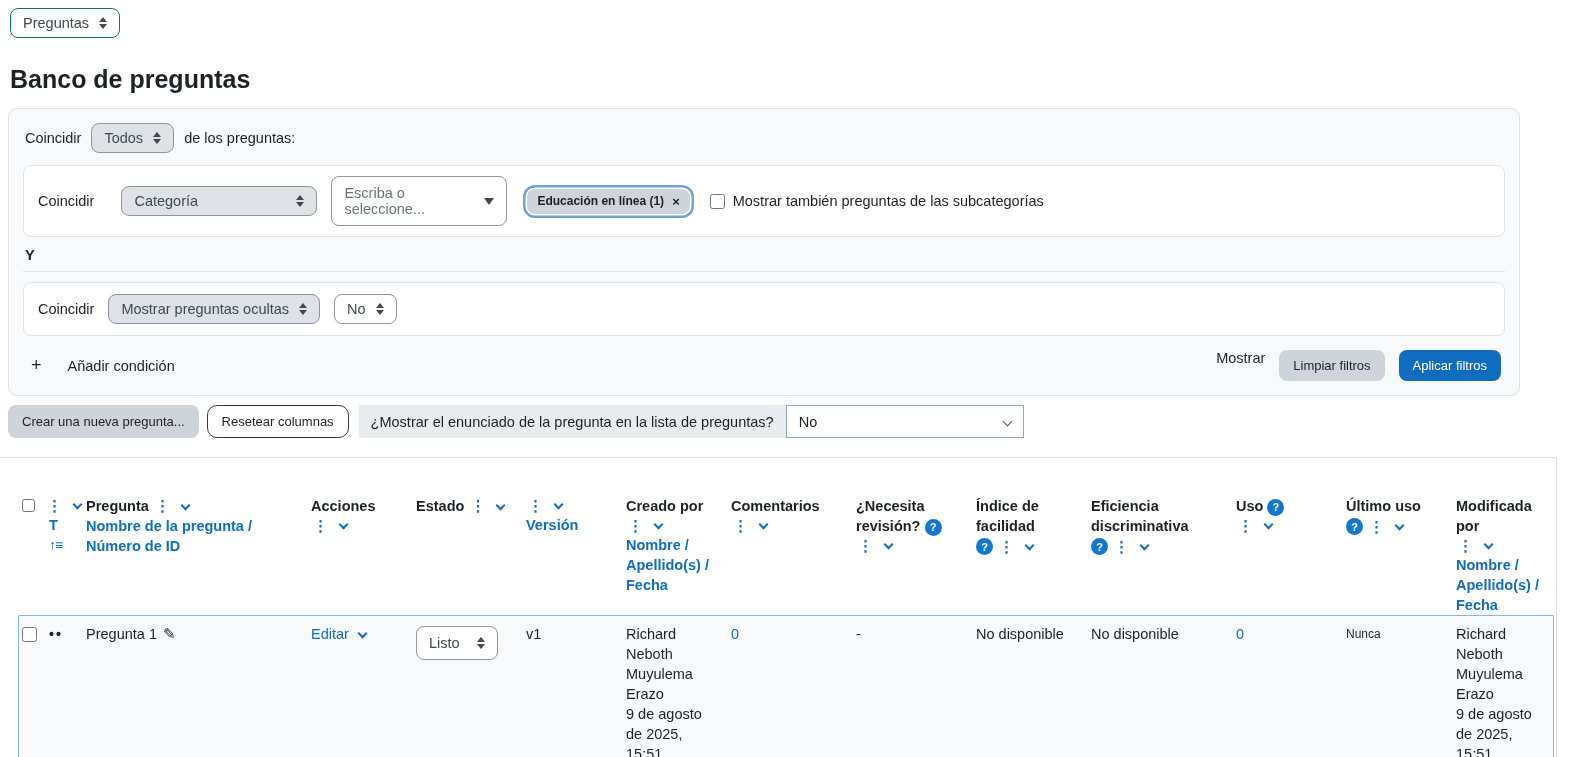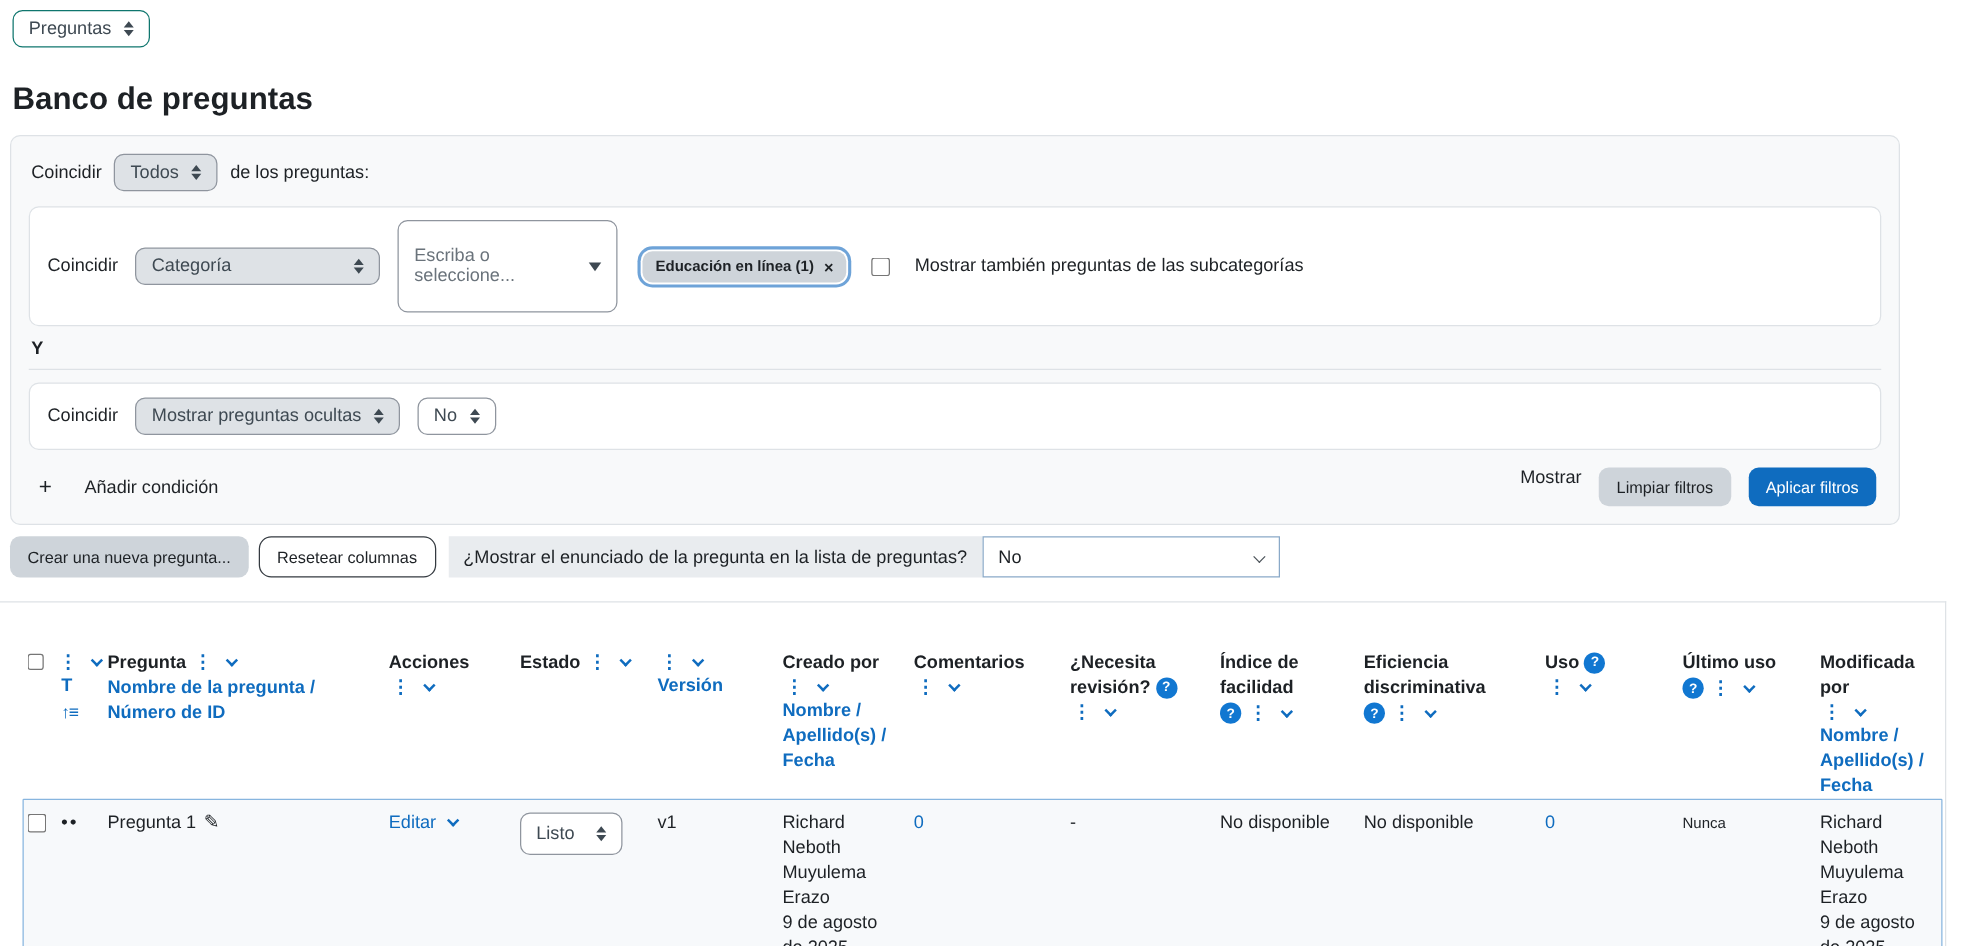--- a/index.html
+++ b/index.html
@@ -40,24 +40,24 @@
 
   
   .top-select { display:inline-flex; align-items:center; margin-left:10px; border:1px solid #0f766e; border-radius:8px; background:#fff; padding:6px 12px; color:#3e4952; cursor:pointer; }
   h1 { font-size:25px; font-weight:700; color:#1d2125; margin:27px 0 14px 10px; }
 
   
   .filter-panel { margin-left:8px; width:1512px; background:#f8f9fa; border:1px solid #dee2e6; border-radius:8px; padding:12px 14px 14px 14px; }
   .match-row { display:flex; align-items:center; gap:10px; padding:2px 2px 12px 2px; }
   .cond-card { background:#fff; border:1px solid #dee2e6; border-radius:8px; display:flex; align-items:center; gap:14px; padding:10px 14px; min-height:54px; }
   .joiner { font-weight:700; padding:10px 2px 8px 2px; border-bottom:1px solid #dee2e6; margin-bottom:10px; }
-  .combo { display:inline-flex; align-items:center; justify-content:space-between; width:176px; border:1px solid #8f959e; border-radius:8px; background:#fff; padding:20px 12px; color:#6a737b; cursor:text; }
+  .combo { display:inline-flex; align-items:center; justify-content:space-between; width:176px; border:1px solid #8f959e; border-radius:8px; background:#fff; padding:8px 12px; color:#6a737b; cursor:text; }
   .chip { display:inline-flex; align-items:center; gap:8px; background:#ced4da; border-radius:8px; padding:5px 10px; font-size:12px; font-weight:700; color:#1d2125; box-shadow:0 0 0 1.5px #fff, 0 0 0 4px #6ea3d8; margin:0 6px; cursor:pointer; }
   .chip .x { font-weight:700; font-size:13px; cursor:pointer; }
-  .chk { display:inline-flex; align-items:center; gap:20px; cursor:pointer; }
+  .chk { display:inline-flex; align-items:center; gap:8px; cursor:pointer; }
   .panel-footer { display:flex; align-items:center; justify-content:space-between; padding:14px 4px 0 8px; }
   .panel-footer .left { display:flex; align-items:center; gap:26px; cursor:pointer; }
   .panel-footer .right { display:flex; gap:14px; }
 
   
   .toolbar { display:flex; align-items:stretch; gap:8px; margin:9px 0 0 8px; }
   .qtext-group { display:flex; align-items:stretch; margin-left:2px; }
   .qtext-label { background:#e9ecef; display:flex; align-items:center; padding:0 12px; color:#1d2125;text-align:center; }
   .qtext-select { display:flex; align-items:center; justify-content:space-between; width:238px; background:#fff; border:1px solid #8aa9c8; padding:0 12px; cursor:pointer; }
   .qtext-select .vchev { width:7px; height:7px; border-right:1.5px solid #495057; border-bottom:1.5px solid #495057; transform:rotate(45deg); }
@@ -101,21 +101,21 @@
     <span>Coincidir</span>
     <div class="sel gray">
       <span>Todos</span>
       <span class="updown"></span>
     </div>
     <span>de los preguntas:</span>
   </div>
 
   <div class="cond-card">
     <span>Coincidir</span>
-    <div class="sel gray" style="width:196px;">
+    <div class="sel gray" style="width:196px;margin-left:13px;">
       <span>Categoría</span>
       <span class="updown"></span>
     </div>
     <div class="combo">
       <span>Escriba o seleccione...</span>
       <span class="caret"></span>
     </div>
     <div class="chip">
       <span>Educación en línea (1)</span>
       <span class="x">×</span>

